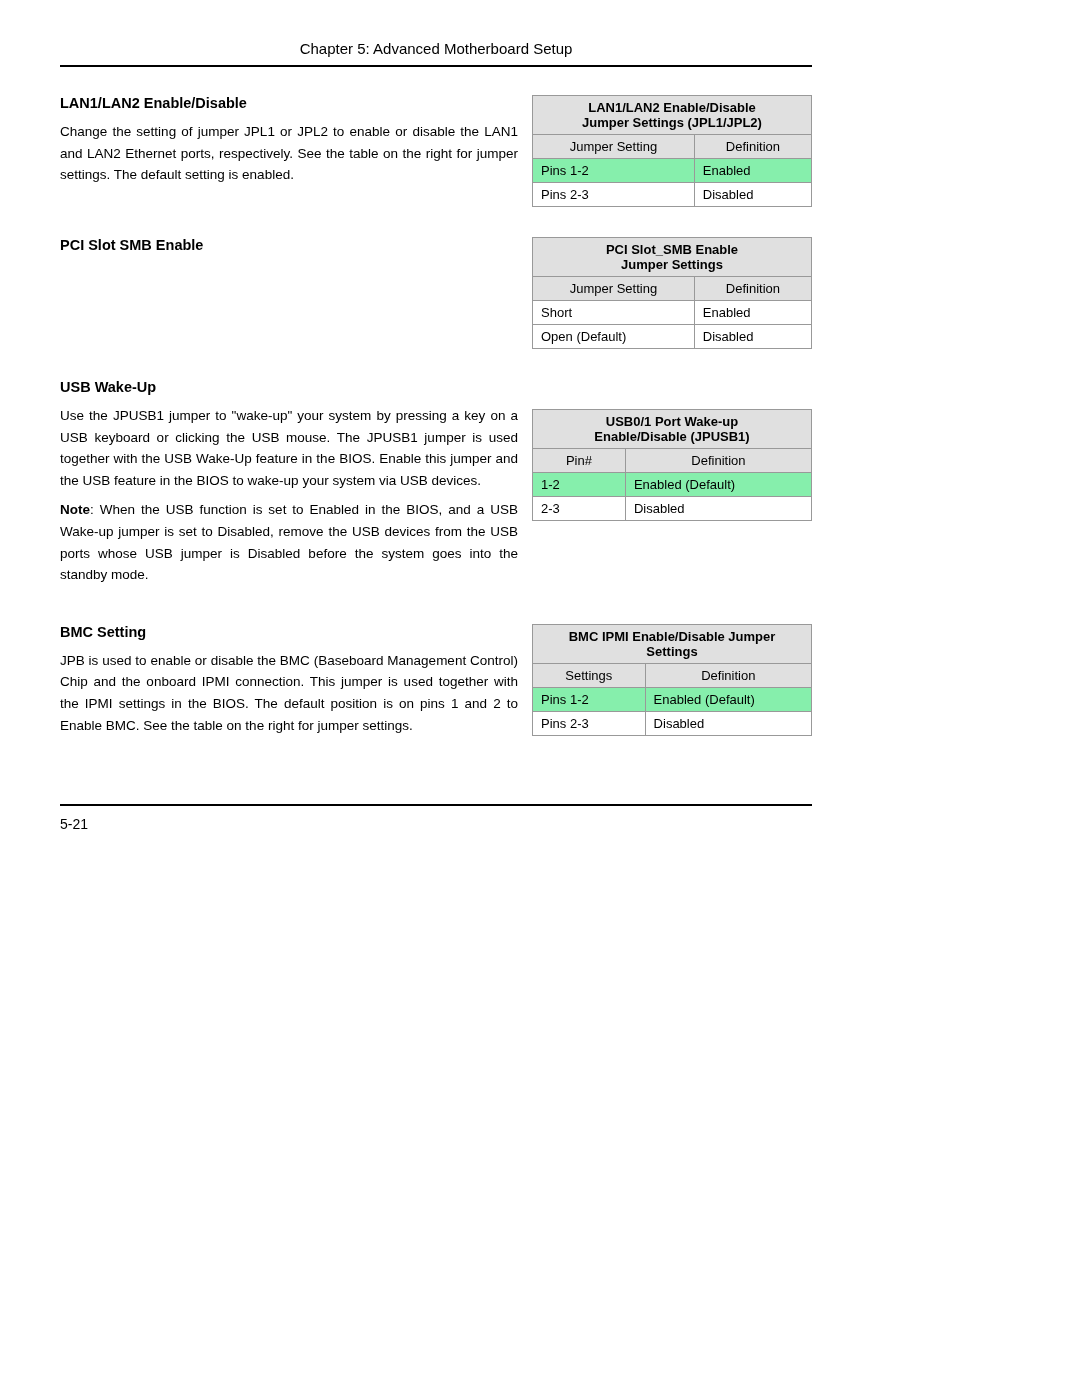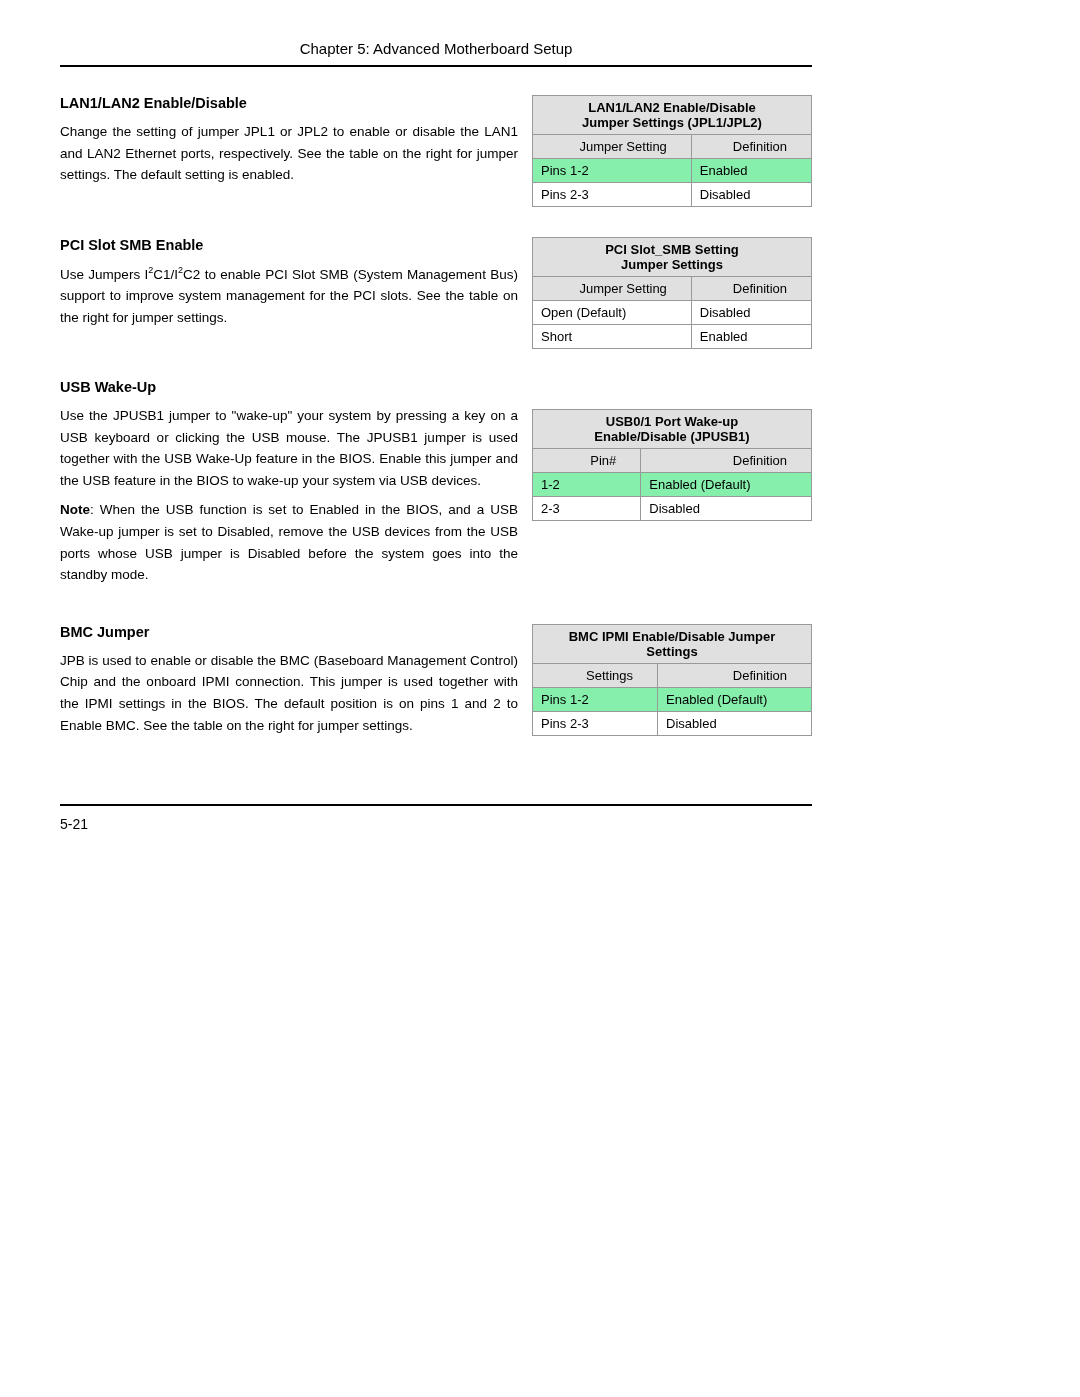--- a/index.html
+++ b/index.html
@@ -75,23 +75,23 @@
       text-align: center;
       background: #e0e0e0;
       padding: 4px 6px;
       border: 1px solid #999;
       border-bottom: none;
       caption-side: top;
     }
     .info-table th {
       background: #e0e0e0;
       border: 1px solid #999;
-      padding: 4px 24px;
+      padding: 4px 16px;
       font-weight: normal;
-      text-align: right;
+      text-align: center;
     }
     .info-table td {
       border: 1px solid #999;
       padding: 4px 8px;
     }
     .info-table tr.highlight td {
       background: #86efac;
     }
     .page-footer {
       border-top: 2px solid #000;
@@ -148,44 +148,41 @@
               <td>Disabled</td>
             </tr>
           </tbody>
         </table>
       </div>
     </div>
 
     <div class="section">
       <div class="section-text">
         <div class="section-title">PCI Slot SMB Enable</div>
-        <div class="section-body">
-          <p>Use Jumpers I<span class="sup-text">2</span>C1/I<span class="sup-text">2</span>C2 to enable PCI Slot SMB (System Management Bus) support to improve system management for the PCI slots. See the table on the right for jumper settings.</p>
-        </div>
       </div>
       <div class="section-table-area">
         <table class="info-table">
           <caption>
-            <span>PCI Slot_SMB Setting</span><br>
+            <span>PCI Slot_SMB Enable</span><br>
             <span>Jumper Settings</span>
           </caption>
           <thead>
             <tr>
               <th>Jumper Setting</th>
               <th>Definition</th>
             </tr>
           </thead>
           <tbody>
             <tr>
+              <td>Short</td>
+              <td>Enabled</td>
+            </tr>
+            <tr>
               <td>Open (Default)</td>
               <td>Disabled</td>
-            </tr>
-            <tr>
-              <td>Short</td>
-              <td>Enabled</td>
             </tr>
           </tbody>
         </table>
       </div>
     </div>
 
     <div class="section" style="align-items: flex-start;">
       <div class="section-text">
         <div class="section-title">USB Wake-Up</div>
         <div class="section-body">
@@ -216,21 +213,21 @@
                 <td>Disabled</td>
               </tr>
             </tbody>
           </table>
         </div>
       </div>
     </div>
 
     <div class="section">
       <div class="section-text">
-        <div class="section-title">BMC Jumper</div>
+        <div class="section-title">BMC Setting</div>
         <div class="section-body">
           <p>JPB is used to enable or disable the BMC (Baseboard Management Control) Chip and the onboard IPMI connection. This jumper is used together with the IPMI settings in the BIOS. The default position is on pins 1 and 2 to Enable BMC. See the table on the right for jumper settings.</p>
         </div>
       </div>
       <div class="section-table-area">
         <table class="info-table">
           <caption>
             <span>BMC IPMI Enable/Disable Jumper</span><br>
             <span>Settings</span>
           </caption>

